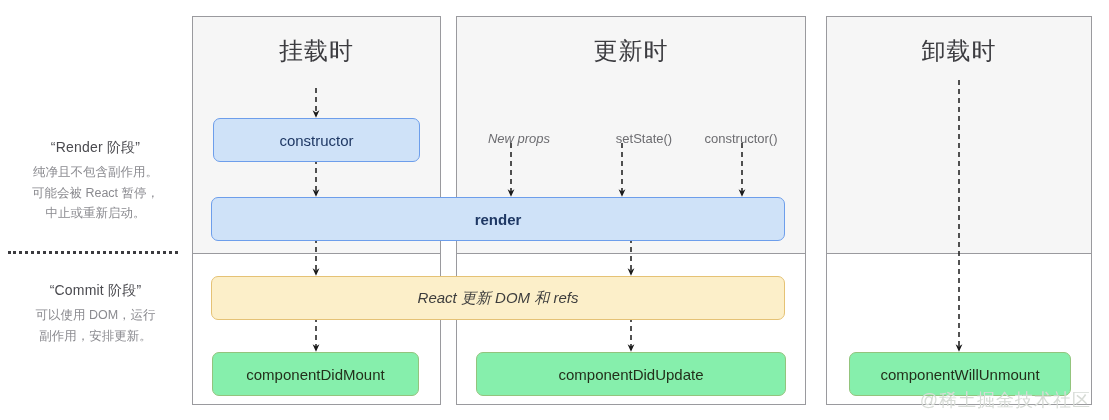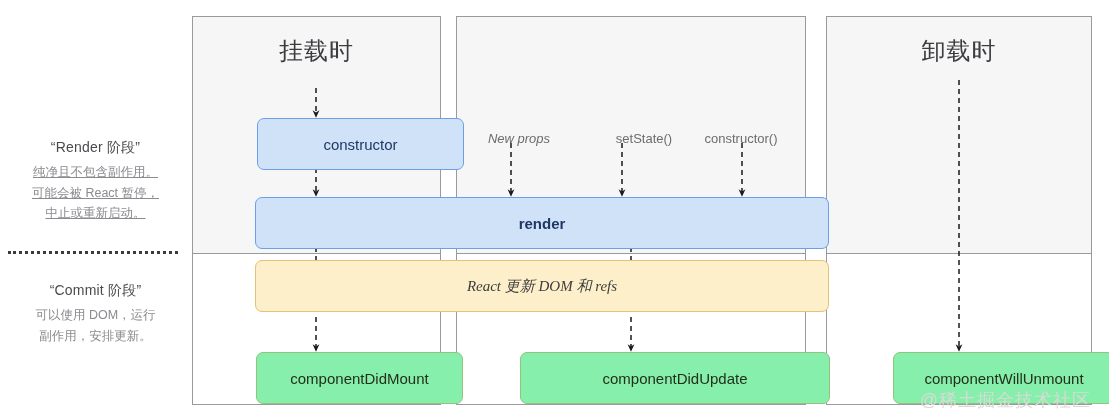--- a/index.html
+++ b/index.html
@@ -88,30 +88,29 @@
   
   .lc-box {
     position: absolute;
     box-sizing: border-box;
     border-radius: 7px;
     border: 1px solid;
     display: flex;
     align-items: center;
     justify-content: center;
     font-size: 15px;
-    height: 52px;
-    margin-left: 44px;
+    height: 44px;
   }
   .lc-box.blue   { background: #cfe2f8; border-color: #6d9eeb; color: #1f3864; }
   .lc-box.yellow { background: #fcefc9; border-color: #e5c275; color: #3d3d3d; font-style: italic; }
   .lc-box.green  { background: #86efac; border-color: #93c47d; color: #23301b; }
 
   #box-constructor { left: 213px; top: 118px; width: 207px; }
   #box-render      { left: 211px; top: 197px; width: 574px; font-weight: bold; }
-  #box-commit      { left: 211px; top: 260px; width: 574px; font-family: Liberation Serif, serif; }
+  #box-commit      { left: 211px; top: 276px; width: 574px; }
   #box-did-mount   { left: 212px; top: 352px; width: 207px; }
   #box-did-update  { left: 476px; top: 352px; width: 310px; }
   #box-will-unmount{ left: 849px; top: 352px; width: 222px; }
 
   
   .trigger-label {
     position: absolute;
     font-size: 13px;
     color: #6c6c70;
     white-space: nowrap;
@@ -137,40 +136,41 @@
     user-select: none;
   }
 </style>
 </head>
 <body>
 
 <div id="stage">
 
   <div class="legend-block" id="legend-render" style="top:139px;">
     <div class="legend-title">“Render 阶段”</div>
-    <div class="legend-body" style="white-space:pre-line;text-decoration:underline;">纯净且不包含副作用。
+    <div class="legend-body" style="white-space:pre-line;">纯净且不包含副作用。
 可能会被 React 暂停，
 中止或重新启动。</div>
   </div>
 
   <div class="legend-divider"></div>
 
   <div class="legend-block" id="legend-commit" style="top:282px;">
     <div class="legend-title">“Commit 阶段”</div>
     <div class="legend-body" style="white-space:pre-line;">可以使用 DOM，运行
 副作用，安排更新。</div>
   </div>
 
   <div class="panel" id="panel-mount">
     <div class="panel-top"></div>
     <div class="panel-head">挂载时</div>
   </div>
 
   <div class="panel" id="panel-update">
     <div class="panel-top"></div>
+    <div class="panel-head">更新时</div>
   </div>
 
   <div class="panel" id="panel-unmount">
     <div class="panel-top"></div>
     <div class="panel-head">卸载时</div>
   </div>
 
   <div class="trigger-label italic" id="lbl-new-props">New props</div>
   <div class="trigger-label" id="lbl-set-state">setState()</div>
   <div class="trigger-label" id="lbl-force-update">constructor()</div>

